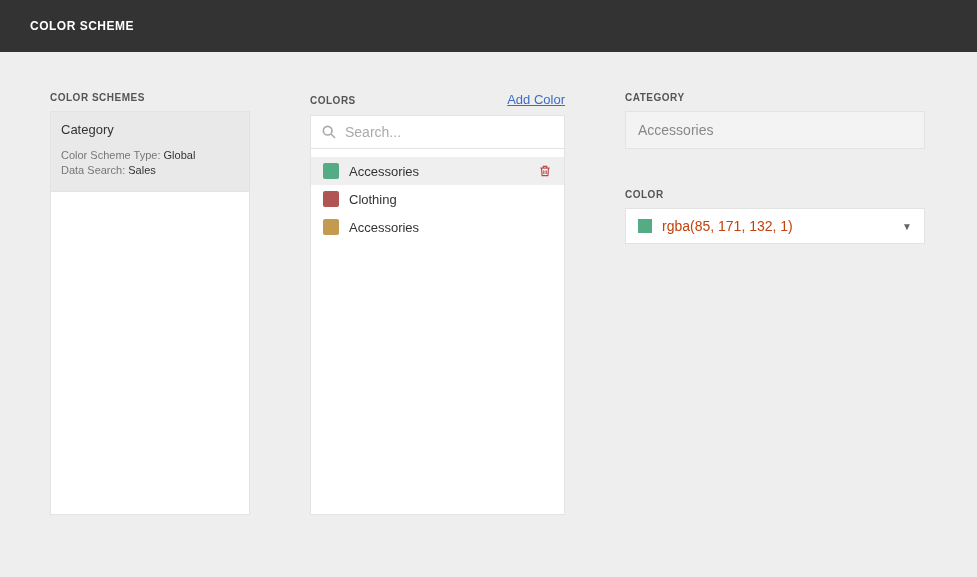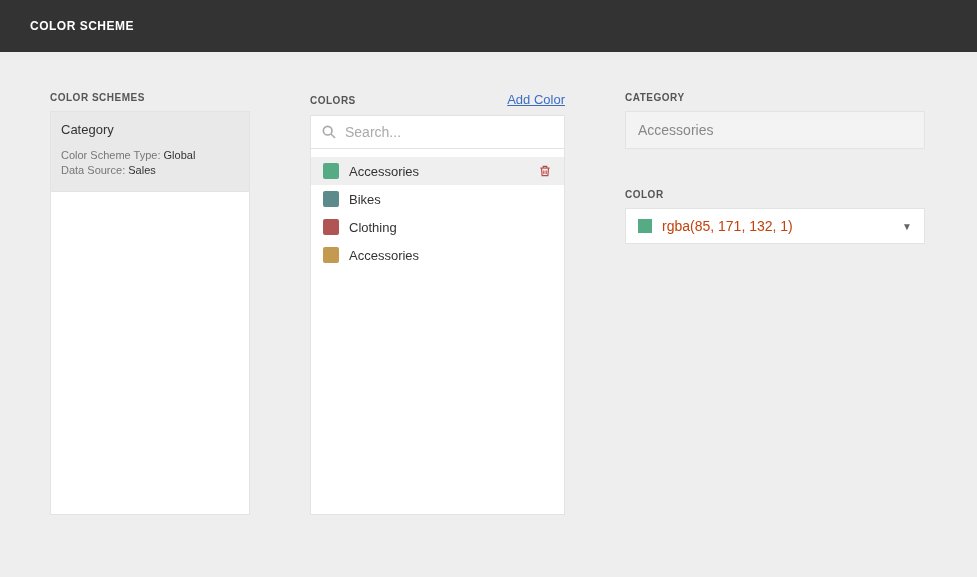--- a/index.html
+++ b/index.html
@@ -172,21 +172,21 @@
       <div class="section-label">COLOR SCHEMES</div>
     </div>
     <div class="panel">
       <div class="scheme-item">
         <div class="scheme-name">Category</div>
         <div class="scheme-meta-row">
           <span>Color Scheme Type:</span>
           <span class="scheme-meta-val">Global</span>
         </div>
         <div class="scheme-meta-row">
-          <span>Data Source:</span>
+          <span>Data Search:</span>
           <span class="scheme-meta-val">Sales</span>
         </div>
       </div>
     </div>
   </div>
 
   <div class="col col-colors">
     <div class="section-header">
       <div class="section-label">COLORS</div>
       <a class="link">Add Color</a>
@@ -209,24 +209,20 @@
               <svg width="14" height="14" viewBox="0 0 24 24" fill="none" stroke="#b94a48" stroke-width="2">
                 <path d="M4 7h16"></path>
                 <path d="M9 7V4h6v3"></path>
                 <path d="M6 7l1 13h10l1-13"></path>
                 <line x1="10" y1="11" x2="10" y2="17"></line>
                 <line x1="14" y1="11" x2="14" y2="17"></line>
               </svg>
             </span>
           </div>
           <div class="color-item">
-            <div class="swatch" style="background: rgb(93, 138, 138);"></div>
-            <div class="color-label">Bikes</div>
-          </div>
-          <div class="color-item">
             <div class="swatch" style="background: rgb(177, 84, 84);"></div>
             <div class="color-label">Clothing</div>
           </div>
           <div class="color-item">
             <div class="swatch" style="background: rgb(196, 154, 80);"></div>
             <div class="color-label">Accessories</div>
           </div>
         </div>
     </div>
   </div>

